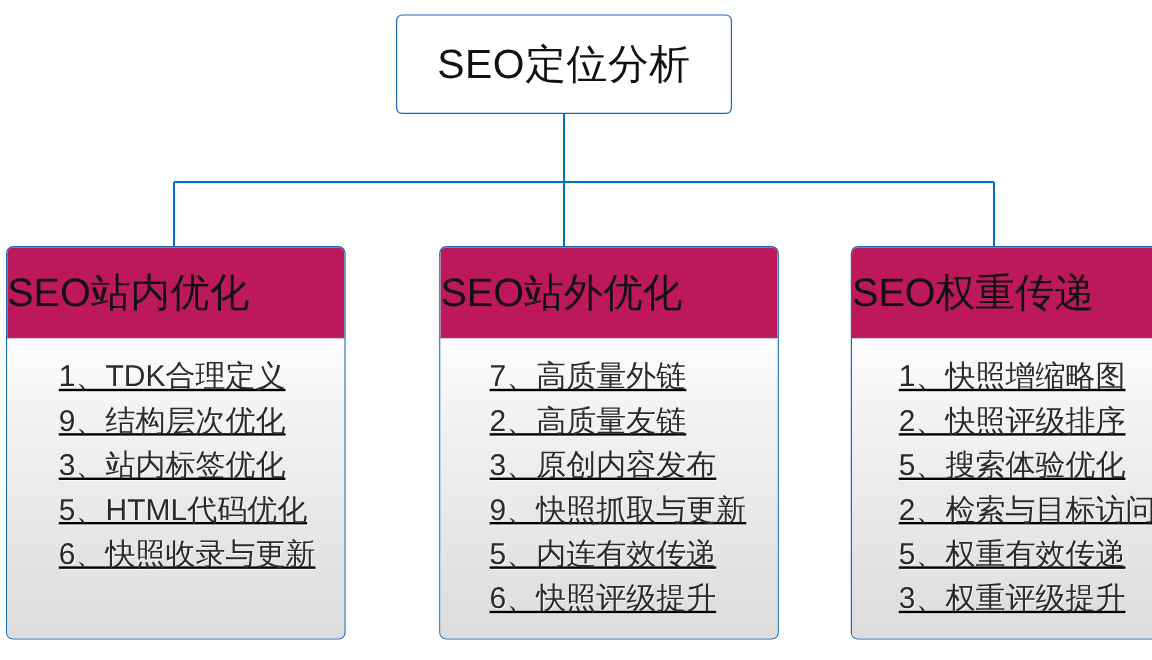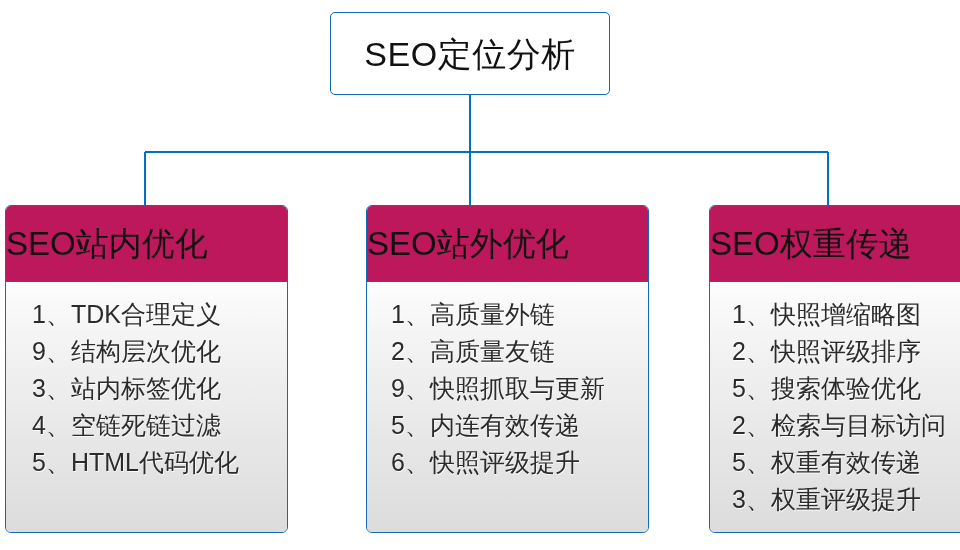--- a/index.html
+++ b/index.html
@@ -84,25 +84,26 @@
   .card-title {
     font-size: 33px;
     color: #111111;
     line-height: 1;
     white-space: nowrap;
   }
 
   .card-body {
     flex: 1 1 auto;
     background: linear-gradient(to bottom, #fdfdfd 0%, #f4f4f4 22%, #e8e8e8 60%, #dcdcdc 100%);
-    padding: 14px 0 10px 0;
+    padding: 14px 0 10px 17px;
     box-sizing: border-box;
     display: flex;
     flex-direction: column;
     align-items: flex-start;
+    text-decoration: underline;
   }
 
   .item-list {
     list-style: none;
     margin: 0;
     padding: 0 0 0 26px;
     width: 100%;
     box-sizing: border-box;
   }
   .item {
@@ -136,34 +137,35 @@
 
   <div class="card col-0">
     <div class="card-header">
       <div class="card-title">SEO站内优化</div>
     </div>
     <div class="card-body">
       <ul class="item-list">
         <li class="item">1、TDK合理定义</li>
         <li class="item">9、结构层次优化</li>
         <li class="item">3、站内标签优化</li>
-        <li class="item">4、空链死链过滤</li>
         <li class="item">5、HTML代码优化</li>
+        <li class="item">6、快照收录与更新</li>
       </ul>
     </div>
   </div>
 
   <div class="card col-1">
     <div class="card-header">
       <div class="card-title">SEO站外优化</div>
     </div>
     <div class="card-body">
       <ul class="item-list">
-        <li class="item">1、高质量外链</li>
+        <li class="item">7、高质量外链</li>
         <li class="item">2、高质量友链</li>
+        <li class="item">3、原创内容发布</li>
         <li class="item">9、快照抓取与更新</li>
         <li class="item">5、内连有效传递</li>
         <li class="item">6、快照评级提升</li>
       </ul>
     </div>
   </div>
 
   <div class="card col-2">
     <div class="card-header">
       <div class="card-title">SEO权重传递</div>

